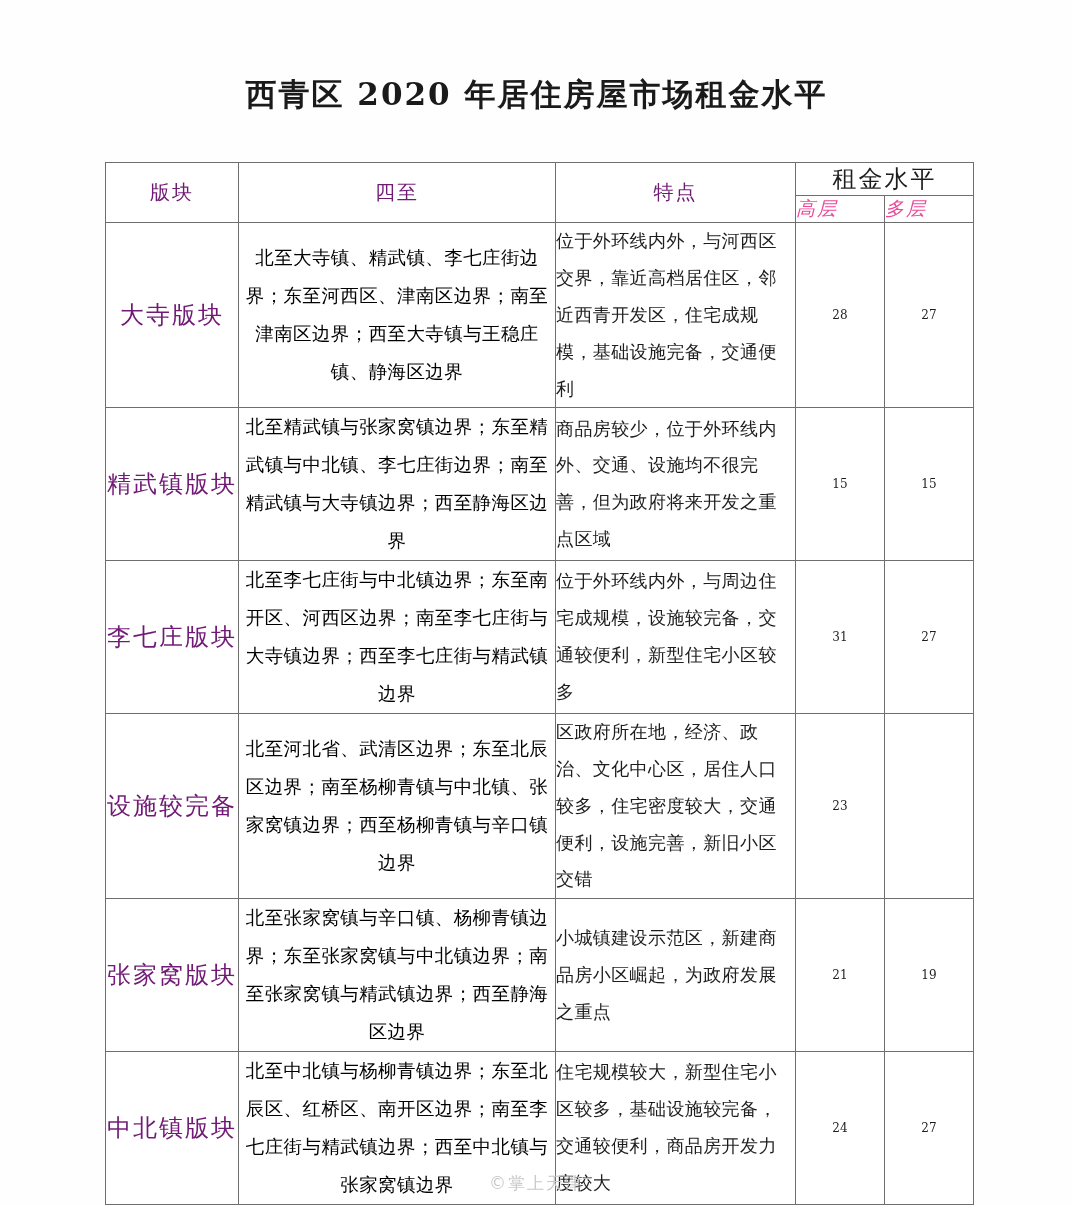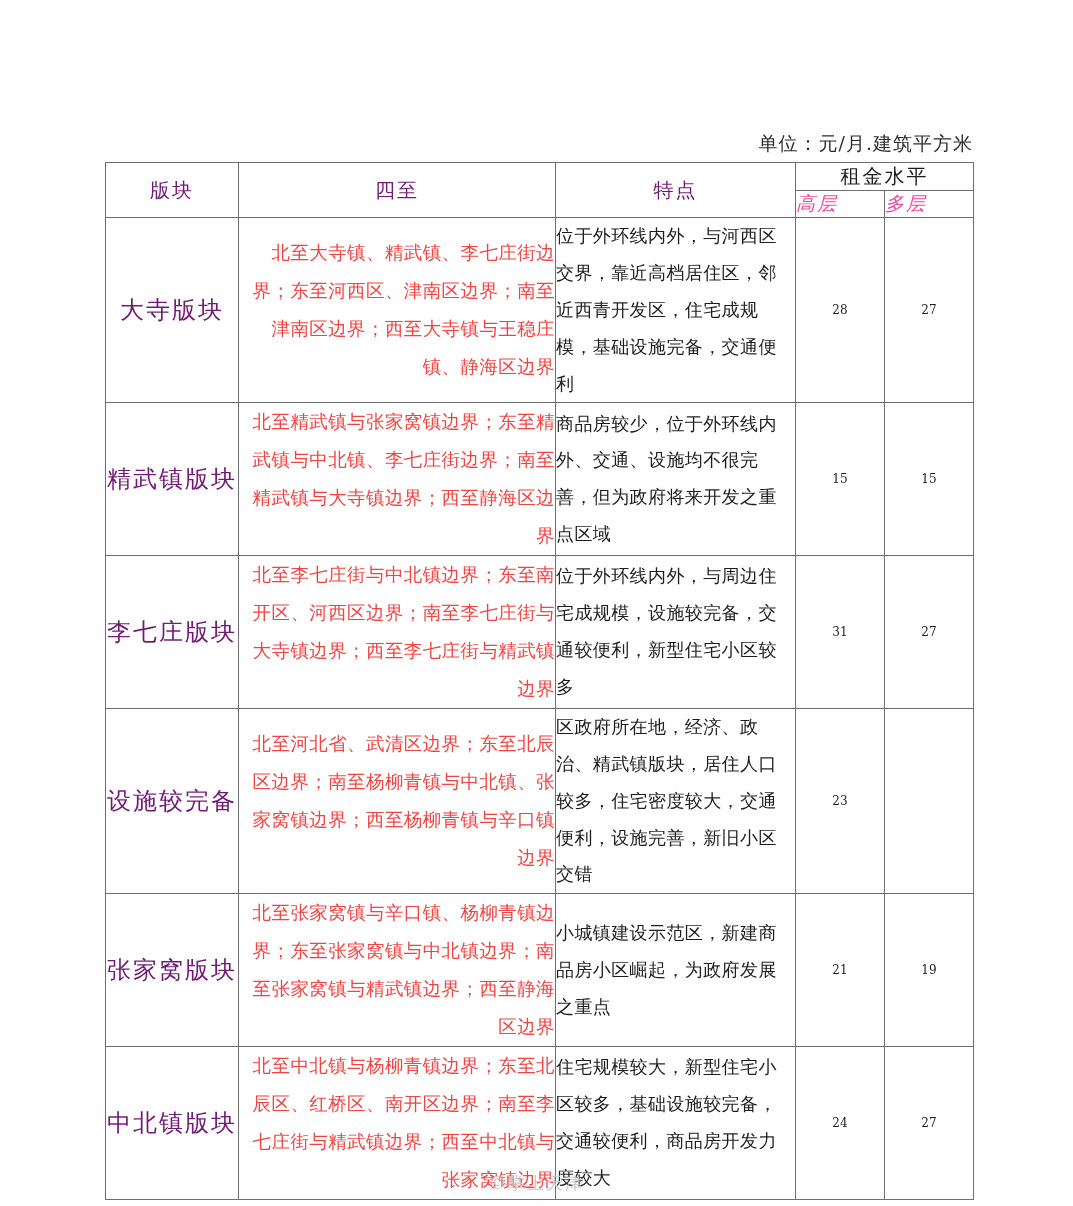--- a/index.html
+++ b/index.html
@@ -73,21 +73,21 @@
 
   .th-cell {
     text-align: center;
     font-size: 20px;
     letter-spacing: 2px;
     color: #701a75;
     padding: 8px 4px;
   }
   .th-group {
     text-align: center;
-    font-size: 20px;
+    font-size: 24px;
     letter-spacing: 2px;
     padding: 7px 4px 6px;
     color: #1d1d1d;
   }
   .th-sub {
     text-align: left;
     font-size: 19px;
     letter-spacing: 2px;
     padding: 7px 4px 8px;
     color: #ec4899;
@@ -96,25 +96,25 @@
 
   .cell-block {
     text-align: center;
     font-size: 24px;
     letter-spacing: 2px;
     line-height: 1.75;
     color: #701a75;
     padding: 10px 6px;
   }
   .cell-bounds {
-    text-align: right;
+    text-align: center;
     font-size: 18.5px;
     line-height: 2.05;
     letter-spacing: 0.4px;
-    color: #ef4444;
+    color: #000000;
     padding: 12px 14px 12px 16px;
   }
   .cell-feature {
     text-align: left;
     font-size: 18px;
     line-height: 2.05;
     letter-spacing: 0.4px;
     color: #1d1d1d;
     padding: 12px 12px 12px 14px;
   }
@@ -136,22 +136,22 @@
     letter-spacing: 2px;
     color: #c9c9c9;
     font-family: "DejaVu Sans", "Liberation Sans", sans-serif;
   }
 </style>
 </head>
 <body>
 
 <div class="page">
 
-
-  <div class="unit-line">单位：元/月.建筑平方米</div>
+  <div class="doc-title">西青区 2020 年居住房屋市场租金水平</div>
+
 
   <table class="rent-table">
     <colgroup>
       <col class="c-block">
       <col class="c-bounds">
       <col class="c-feature">
       <col class="c-high">
       <col class="c-multi">
     </colgroup>
     <thead>
@@ -184,21 +184,21 @@
         <tr>
           <td class="cell-block">李七庄版块</td>
           <td class="cell-bounds">北至李七庄街与中北镇边界；东至南开区、河西区边界；南至李七庄街与大寺镇边界；西至李七庄街与精武镇边界</td>
           <td class="cell-feature">位于外环线内外，与周边住宅成规模，设施较完备，交通较便利，新型住宅小区较多</td>
           <td class="cell-num">31</td>
           <td class="cell-num">27</td>
         </tr>
         <tr>
           <td class="cell-block">设施较完备</td>
           <td class="cell-bounds">北至河北省、武清区边界；东至北辰区边界；南至杨柳青镇与中北镇、张家窝镇边界；西至杨柳青镇与辛口镇边界</td>
-          <td class="cell-feature">区政府所在地，经济、政治、精武镇版块，居住人口较多，住宅密度较大，交通便利，设施完善，新旧小区交错</td>
+          <td class="cell-feature">区政府所在地，经济、政治、文化中心区，居住人口较多，住宅密度较大，交通便利，设施完善，新旧小区交错</td>
           <td class="cell-num">23</td>
           <td class="cell-num"></td>
         </tr>
         <tr>
           <td class="cell-block">张家窝版块</td>
           <td class="cell-bounds">北至张家窝镇与辛口镇、杨柳青镇边界；东至张家窝镇与中北镇边界；南至张家窝镇与精武镇边界；西至静海区边界</td>
           <td class="cell-feature">小城镇建设示范区，新建商品房小区崛起，为政府发展之重点</td>
           <td class="cell-num">21</td>
           <td class="cell-num">19</td>
         </tr>

